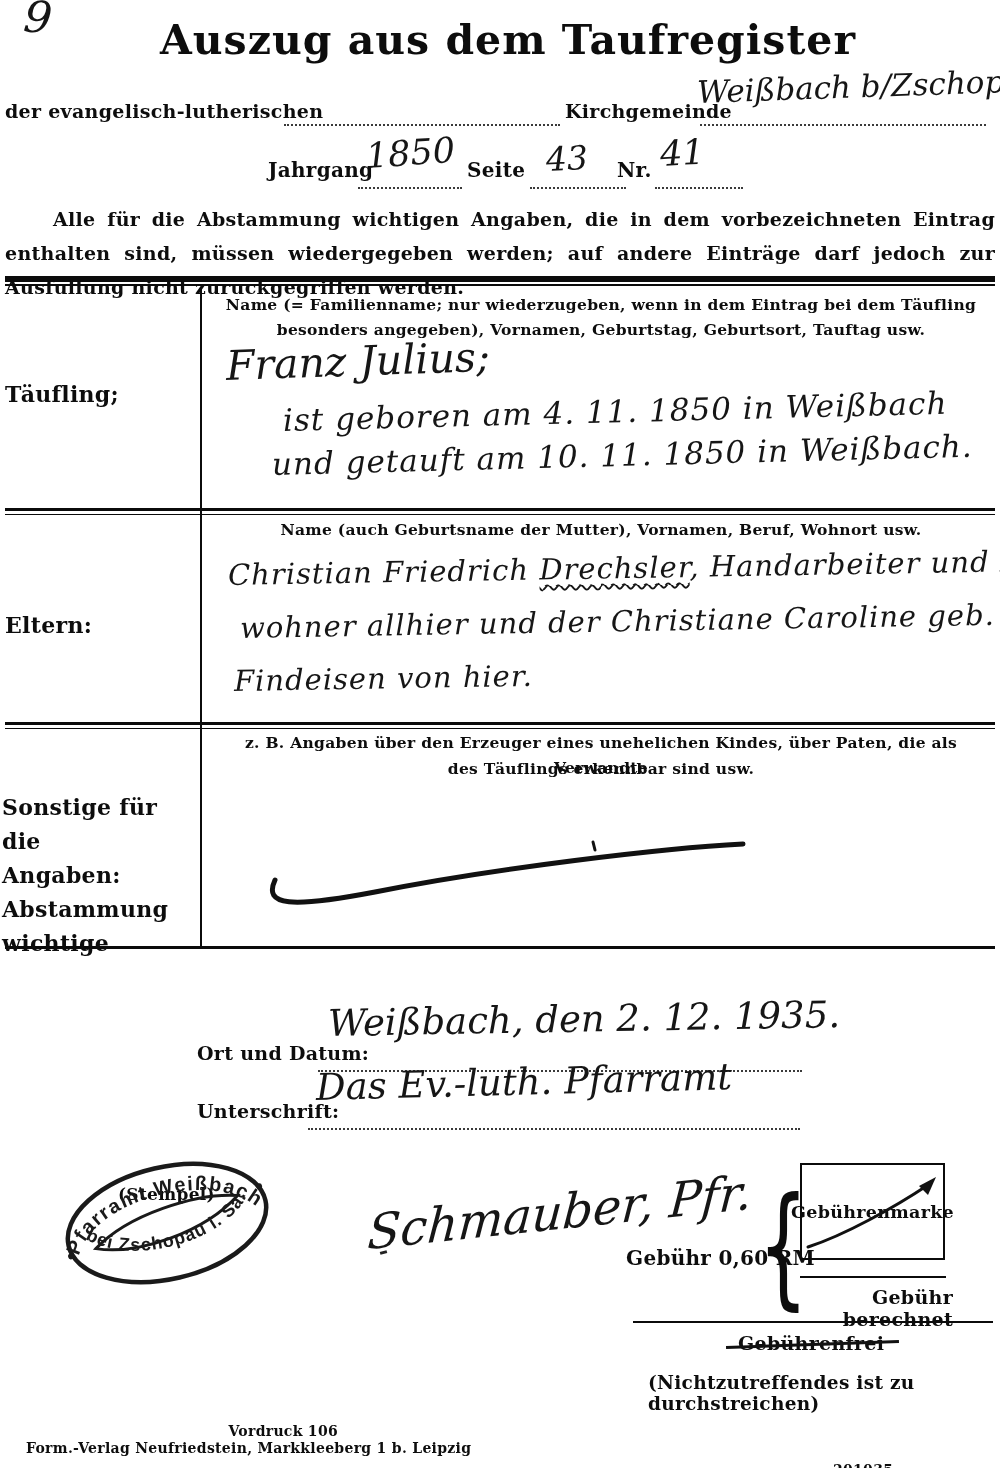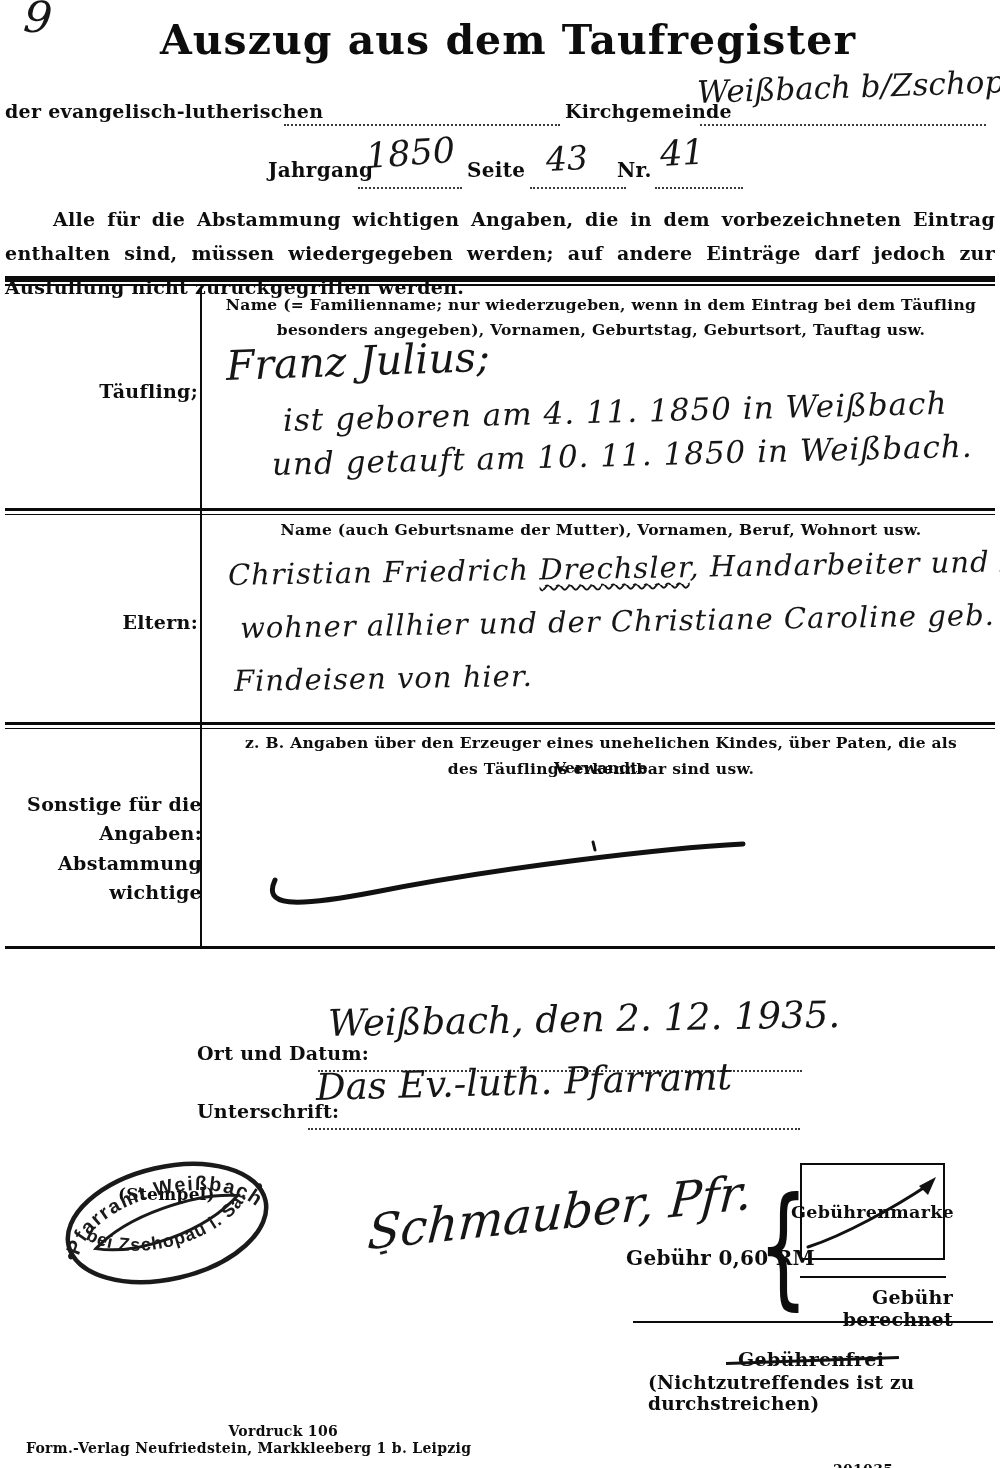--- a/index.html
+++ b/index.html
@@ -9,21 +9,21 @@
   .hand{font-family:"DejaVu Serif",serif;font-style:italic;color:#161616;white-space:nowrap;
         transform-origin:left center;}
   .abs{position:absolute;}
   .dotline{position:absolute;height:0;border-bottom:2px dotted #3a3a3a;}
   .title{width:100%;text-align:center;font-size:41px;letter-spacing:1px;margin:8px;}
   .intro{font-size:19px;line-height:1.78;text-align:justify;text-indent:48px;margin:0;}
   .tbl-top{border-top:6px solid #0b0b0b;border-bottom:2px solid #0b0b0b;height:10px;box-sizing:border-box;}
   .divider{height:7px;border-top:3px solid #0b0b0b;border-bottom:1px solid #0b0b0b;box-sizing:border-box;}
   .solidline{background:#0b0b0b;}
   .colhead{font-size:15.5px;line-height:1.6;text-align:center;}
-  .rowlabel{font-size:19px;text-align:right;line-height:1.55;}
+  .rowlabel{font-size:22px;text-align:left;line-height:1.55;}
   .wavy{text-decoration:underline;text-decoration-style:wavy;text-decoration-thickness:2px;text-underline-offset:5px;}
   .strikewrap{position:relative;display:inline-block;}
   .strikewrap::before{content:"";position:absolute;left:-8%;top:52%;width:118%;height:3px;
         background:#111;transform:rotate(-2deg);}
   .feebox{border:2px solid #0b0b0b;box-sizing:border-box;display:flex;align-items:center;justify-content:center;}
   .center{text-align:right;}
   .brace{font-family:"DejaVu Sans",sans-serif;font-weight:normal;}
 </style>
 </head>
 <body>
@@ -122,21 +122,21 @@
     <span class="printed" style="font-size:17.5px;">Gebührenmarke</span>
   </div>
   <svg class="abs" style="left:800px;top:1163px;" width="145" height="97" viewBox="0 0 145 97">
     <path d="M 8,84 C 45,72 95,44 128,22" fill="none" stroke="#111" stroke-width="3" stroke-linecap="round"></path>
     <polygon points="136,14 119,23 128,32" fill="#111"></polygon>
   </svg>
   <div class="abs solidline" style="left:800px;top:1276px;width:146px;height:2px;"></div>
   <div class="abs printed center" style="left:793px;top:1286px;width:160px;font-size:19px;">Gebühr berechnet</div>
 
   <div class="abs solidline" style="left:633px;top:1321px;width:360px;height:2px;"></div>
-  <div class="abs printed" style="left:738px;top:1332px;font-size:19px;margin-top:16px;">
+  <div class="abs printed" style="left:738px;top:1332px;font-size:19px;">
     <span class="strikewrap">Gebührenfrei</span>
   </div>
   <div class="abs printed" style="left:648px;top:1372px;font-size:18.5px;">(Nichtzutreffendes ist zu durchstreichen)</div>
 
   <div class="abs printed center" style="left:178px;top:1423px;width:160px;font-size:14px;">Vordruck 106</div>
   <div class="abs printed" style="left:26px;top:1440px;font-size:14px;text-align:center;">Form.-Verlag Neufriedstein, Markkleeberg 1 b. Leipzig</div>
   <div class="abs printed" style="left:833px;top:1426px;font-size:14px;margin-top:36px;">201035</div>
 
 </div>
 

